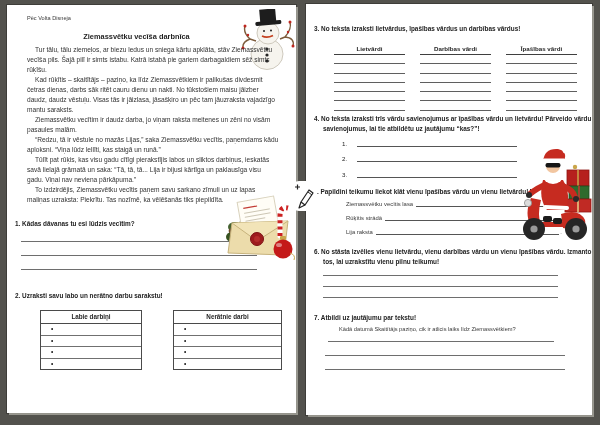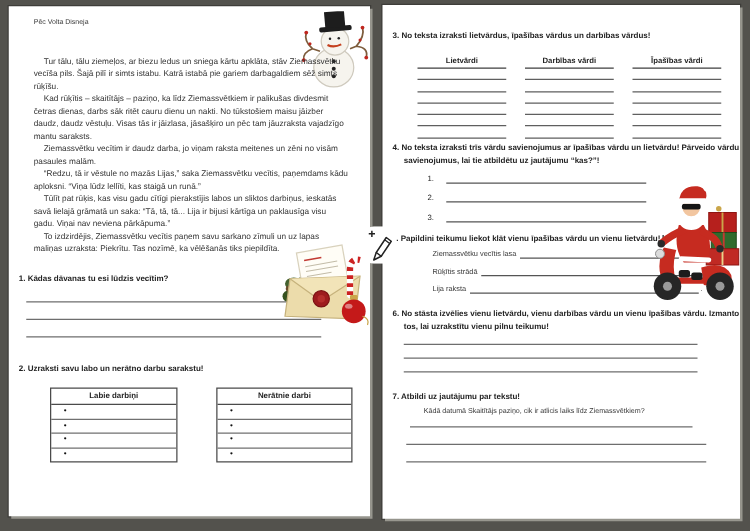--- a/index.html
+++ b/index.html
@@ -61,20 +61,21 @@
 
   .art { position:absolute; }
   #pencil-cursor { position:absolute; left:-14px; top:177px; z-index:10; }
 </style>
 </head>
 <body>
 
 <div class="page" id="page1">
 
   <div class="byline">Pēc Volta Disneja</div>
+  <div class="doc-title">Ziemassvētku vecīša darbnīca</div>
 
   <div class="art" style="left:233px; top:4px;">
     <svg width="56" height="62" viewBox="0 0 56 62">
       <path d="M10,30 Q3,24 5,17 M10,30 Q2,33 3,39 M10,30 L16,32" stroke="#7d5c3c" stroke-width="1.4" fill="none"></path>
       <path d="M45,28 Q52,20 50,13 M45,28 Q55,29 53,37 M45,28 L40,30" stroke="#7d5c3c" stroke-width="1.4" fill="none"></path>
       <circle cx="5" cy="17" r="1.5" fill="#c0261f"></circle>
         <circle cx="3" cy="39" r="1.5" fill="#c0261f"></circle>
       <circle cx="8" cy="26" r="1.2" fill="#c0261f"></circle>
         <circle cx="50" cy="13" r="1.5" fill="#c0261f"></circle>
       <circle cx="53" cy="37" r="1.5" fill="#c0261f"></circle>

